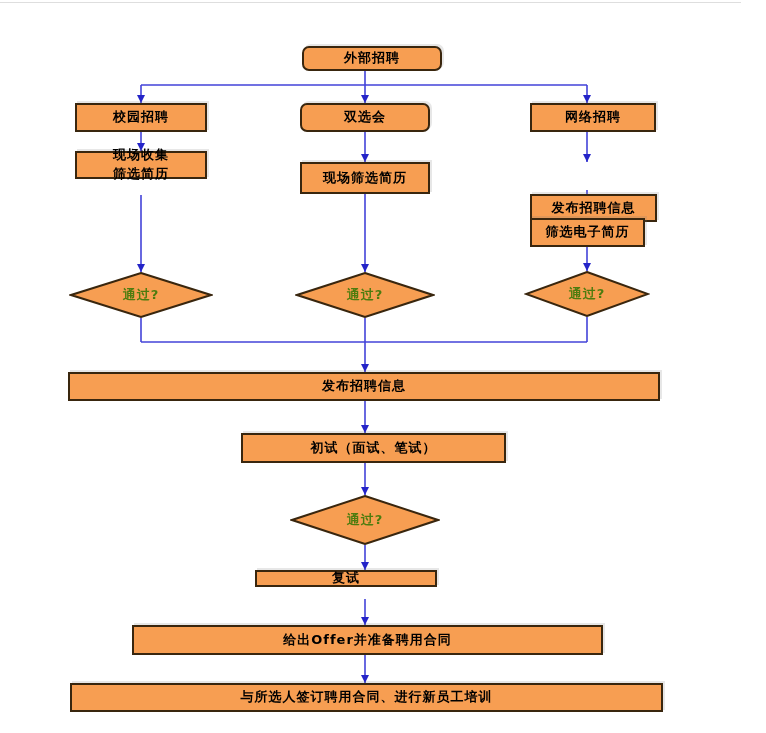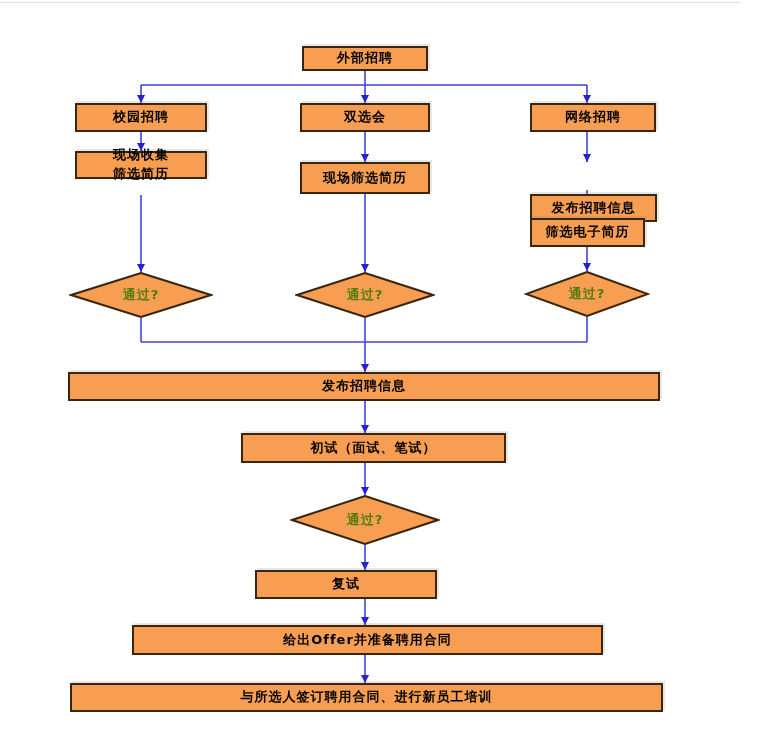--- a/index.html
+++ b/index.html
@@ -63,29 +63,29 @@
     <path class="edge" d="M141 342 H587"></path>
     <path class="edge" d="M365 318 V372" marker-end="url(#arrow)"></path>
 
     <path class="edge" d="M365 401 V433" marker-end="url(#arrow)"></path>
     <path class="edge" d="M365 463 V495" marker-end="url(#arrow)"></path>
     <path class="edge" d="M365 545 V570" marker-end="url(#arrow)"></path>
     <path class="edge" d="M365 599 V625" marker-end="url(#arrow)"></path>
     <path class="edge" d="M365 655 V683" marker-end="url(#arrow)"></path>
   </svg>
 
-  <div class="node" style="left:302px;top:46px;width:126px;height:25px;">
+  <div class="node" style="left:302px;top:46px;width:140px;height:25px;border-radius:7px;">
     <span class="lbl">外部招聘</span>
   </div>
 
   <div class="node" style="left:75px;top:103px;width:132px;height:29px;text-align:center;">
     <span class="lbl">校园招聘</span>
   </div>
 
-  <div class="node" style="left:300px;top:103px;width:130px;height:29px;">
+  <div class="node" style="left:300px;top:103px;width:130px;height:29px;border-radius:7px;">
     <span class="lbl">双选会</span>
   </div>
 
   <div class="node" style="left:530px;top:103px;width:126px;height:29px;">
     <span class="lbl">网络招聘</span>
   </div>
 
   <div class="node" style="left:75px;top:151px;width:132px;height:28px;">
     <span class="lbl">现场收集
 筛选简历</span>
@@ -132,21 +132,21 @@
     <span class="lbl">初试（面试、笔试）</span>
   </div>
 
   <div class="diamond" style="left:290px;top:495px;width:150px;height:50px;">
     <svg viewBox="0 0 150 50" preserveAspectRatio="none">
         <polygon points="75,1 148,25 75,49 2,25"></polygon>
       </svg>
     <span class="lbl">通过?</span>
   </div>
 
-  <div class="node" style="left:255px;top:570px;width:182px;height:29px;">
+  <div class="node" style="left:255px;top:570px;width:182px;height:17px;">
     <span class="lbl">复试</span>
   </div>
 
   <div class="node" style="left:132px;top:625px;width:471px;height:30px;">
     <span class="lbl">给出Offer并准备聘用合同</span>
   </div>
 
   <div class="node" style="left:70px;top:683px;width:593px;height:29px;">
     <span class="lbl">与所选人签订聘用合同、进行新员工培训</span>
   </div>

